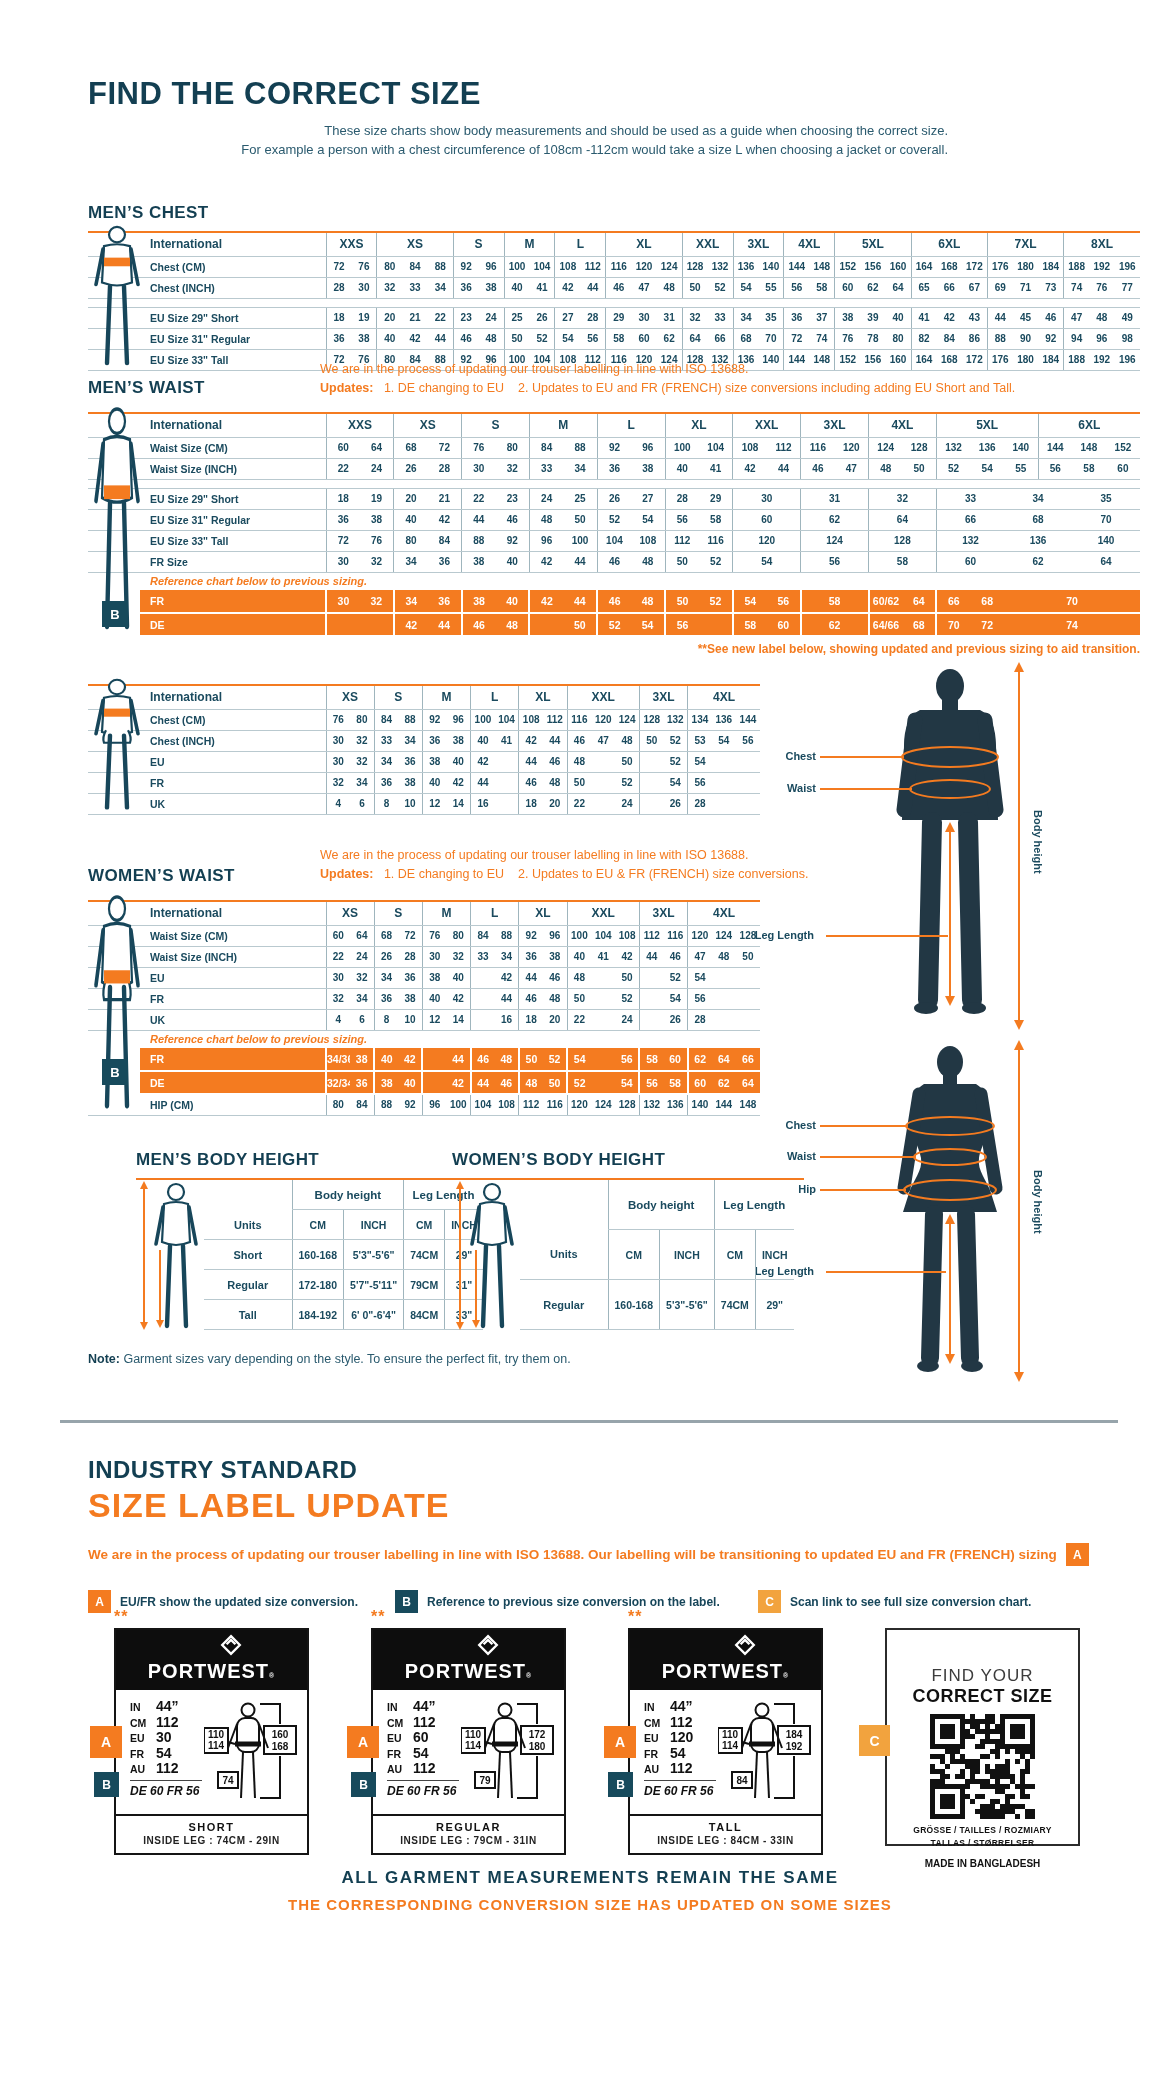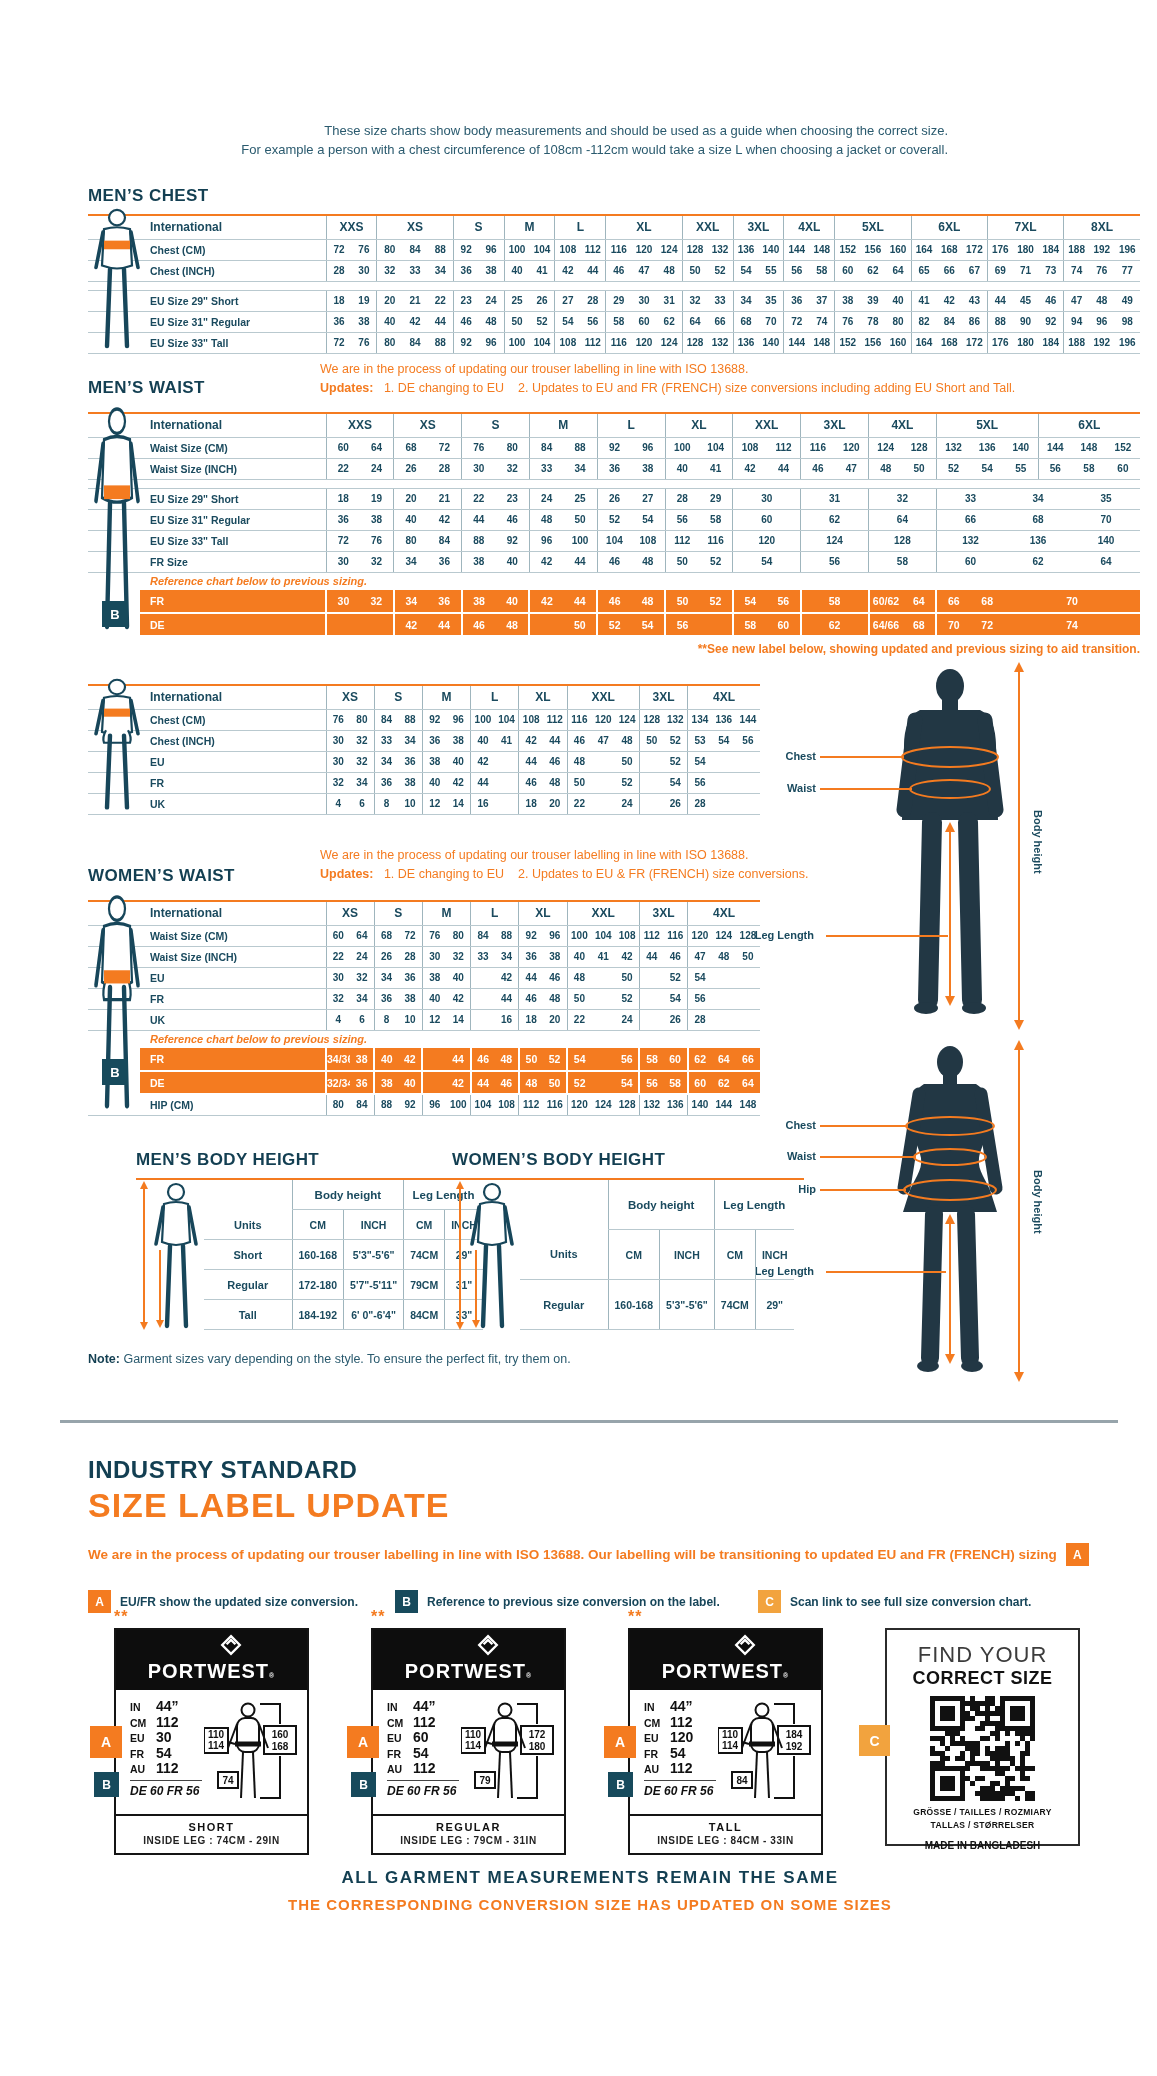--- a/index.html
+++ b/index.html
@@ -82,21 +82,21 @@
   .diag{flex:none;margin-left:2px;}
   .cfoot{border-top:2px solid #141414;text-align:center;padding:5px 2px 7px;}
   .fit{font-size:11px;font-weight:800;color:#111;letter-spacing:1.5px;}
   .ileg{font-size:10px;font-weight:600;color:#222;letter-spacing:.6px;margin-top:2px;}
   .cbadge{position:absolute;color:#fff;display:flex;align-items:center;justify-content:center;font-weight:800;}
   .cbadge.a{left:-26px;top:96px;width:32px;height:32px;background:var(--orange);font-size:14px;}
   .cbadge.b{left:-22px;top:142px;width:25px;height:25px;background:var(--navy);font-size:12px;}
   .cbadge.c{left:-28px;top:95px;width:31px;height:31px;background:var(--amber);font-size:14px;}
 
   .qcard{border:2px solid #2b2b2b;height:218px;text-align:center;padding-top:12px;}
-  .qtop{font-size:22px;color:#3c3c3c;letter-spacing:1px;font-weight:400;}
+  .qtop{font-size:17px;color:#3c3c3c;letter-spacing:1px;font-weight:400;margin-top:24px;}
   .qmain{font-size:18px;color:#111;font-weight:800;letter-spacing:.5px;}
   .qr{margin:7px auto 5px;width:105px;height:105px;display:flex;align-items:center;justify-content:center;}
   .qlang{font-size:8.5px;font-weight:800;color:#111;letter-spacing:.3px;line-height:1.5;}
   .qmade{font-size:10px;font-weight:800;color:#111;margin-top:8px;}
 
   .foot1{font-size:17px;font-weight:800;color:var(--teal-dark);letter-spacing:1.5px;text-align:center;}
   .foot2{font-size:15px;font-weight:800;color:var(--orange);letter-spacing:1px;text-align:center;}
 
   svg .oline{stroke:var(--teal);stroke-width:2.2;fill:#fff;}
   svg .olimb{stroke:var(--teal);stroke-width:3.6;fill:none;stroke-linecap:round;}
@@ -108,26 +108,27 @@
   svg .silL{stroke:#223744;fill:none;stroke-linecap:round;}
   svg .kl{fill:none;stroke:#111;stroke-width:2;}
   svg .kb{fill:#fff;stroke:#111;stroke-width:2;}
   svg .kt{font-size:10px;font-weight:800;fill:#111;text-anchor:middle;font-family:"Liberation Sans",sans-serif;}
 </style>
 </head>
 <body>
 
 <div id="page">
 
+  <div class="abs title" style="left:88px;top:76px;">FIND THE CORRECT SIZE</div>
   <div class="abs intro" style="left:88px;top:122px;width:860px;">
     <div>These size charts show body measurements and should be used as a guide when choosing the correct size.</div>
     <div>For example a person with a chest circumference of 108cm -112cm would take a size L when choosing a jacket or coverall.</div>
   </div>
 
-  <div class="abs" style="left:88px;top:186px;width:1052px;">
+  <div class="abs" style="left:88px;top:203px;width:1052px;">
     <div class="sech">MEN’S CHEST</div>
     <div class="twrap" style="margin-top:8px;">
         <table class="sz">
           <colgroup>
             <col style="width:238px">
             <col>
             <col>
             <col>
             <col>
             <col>

